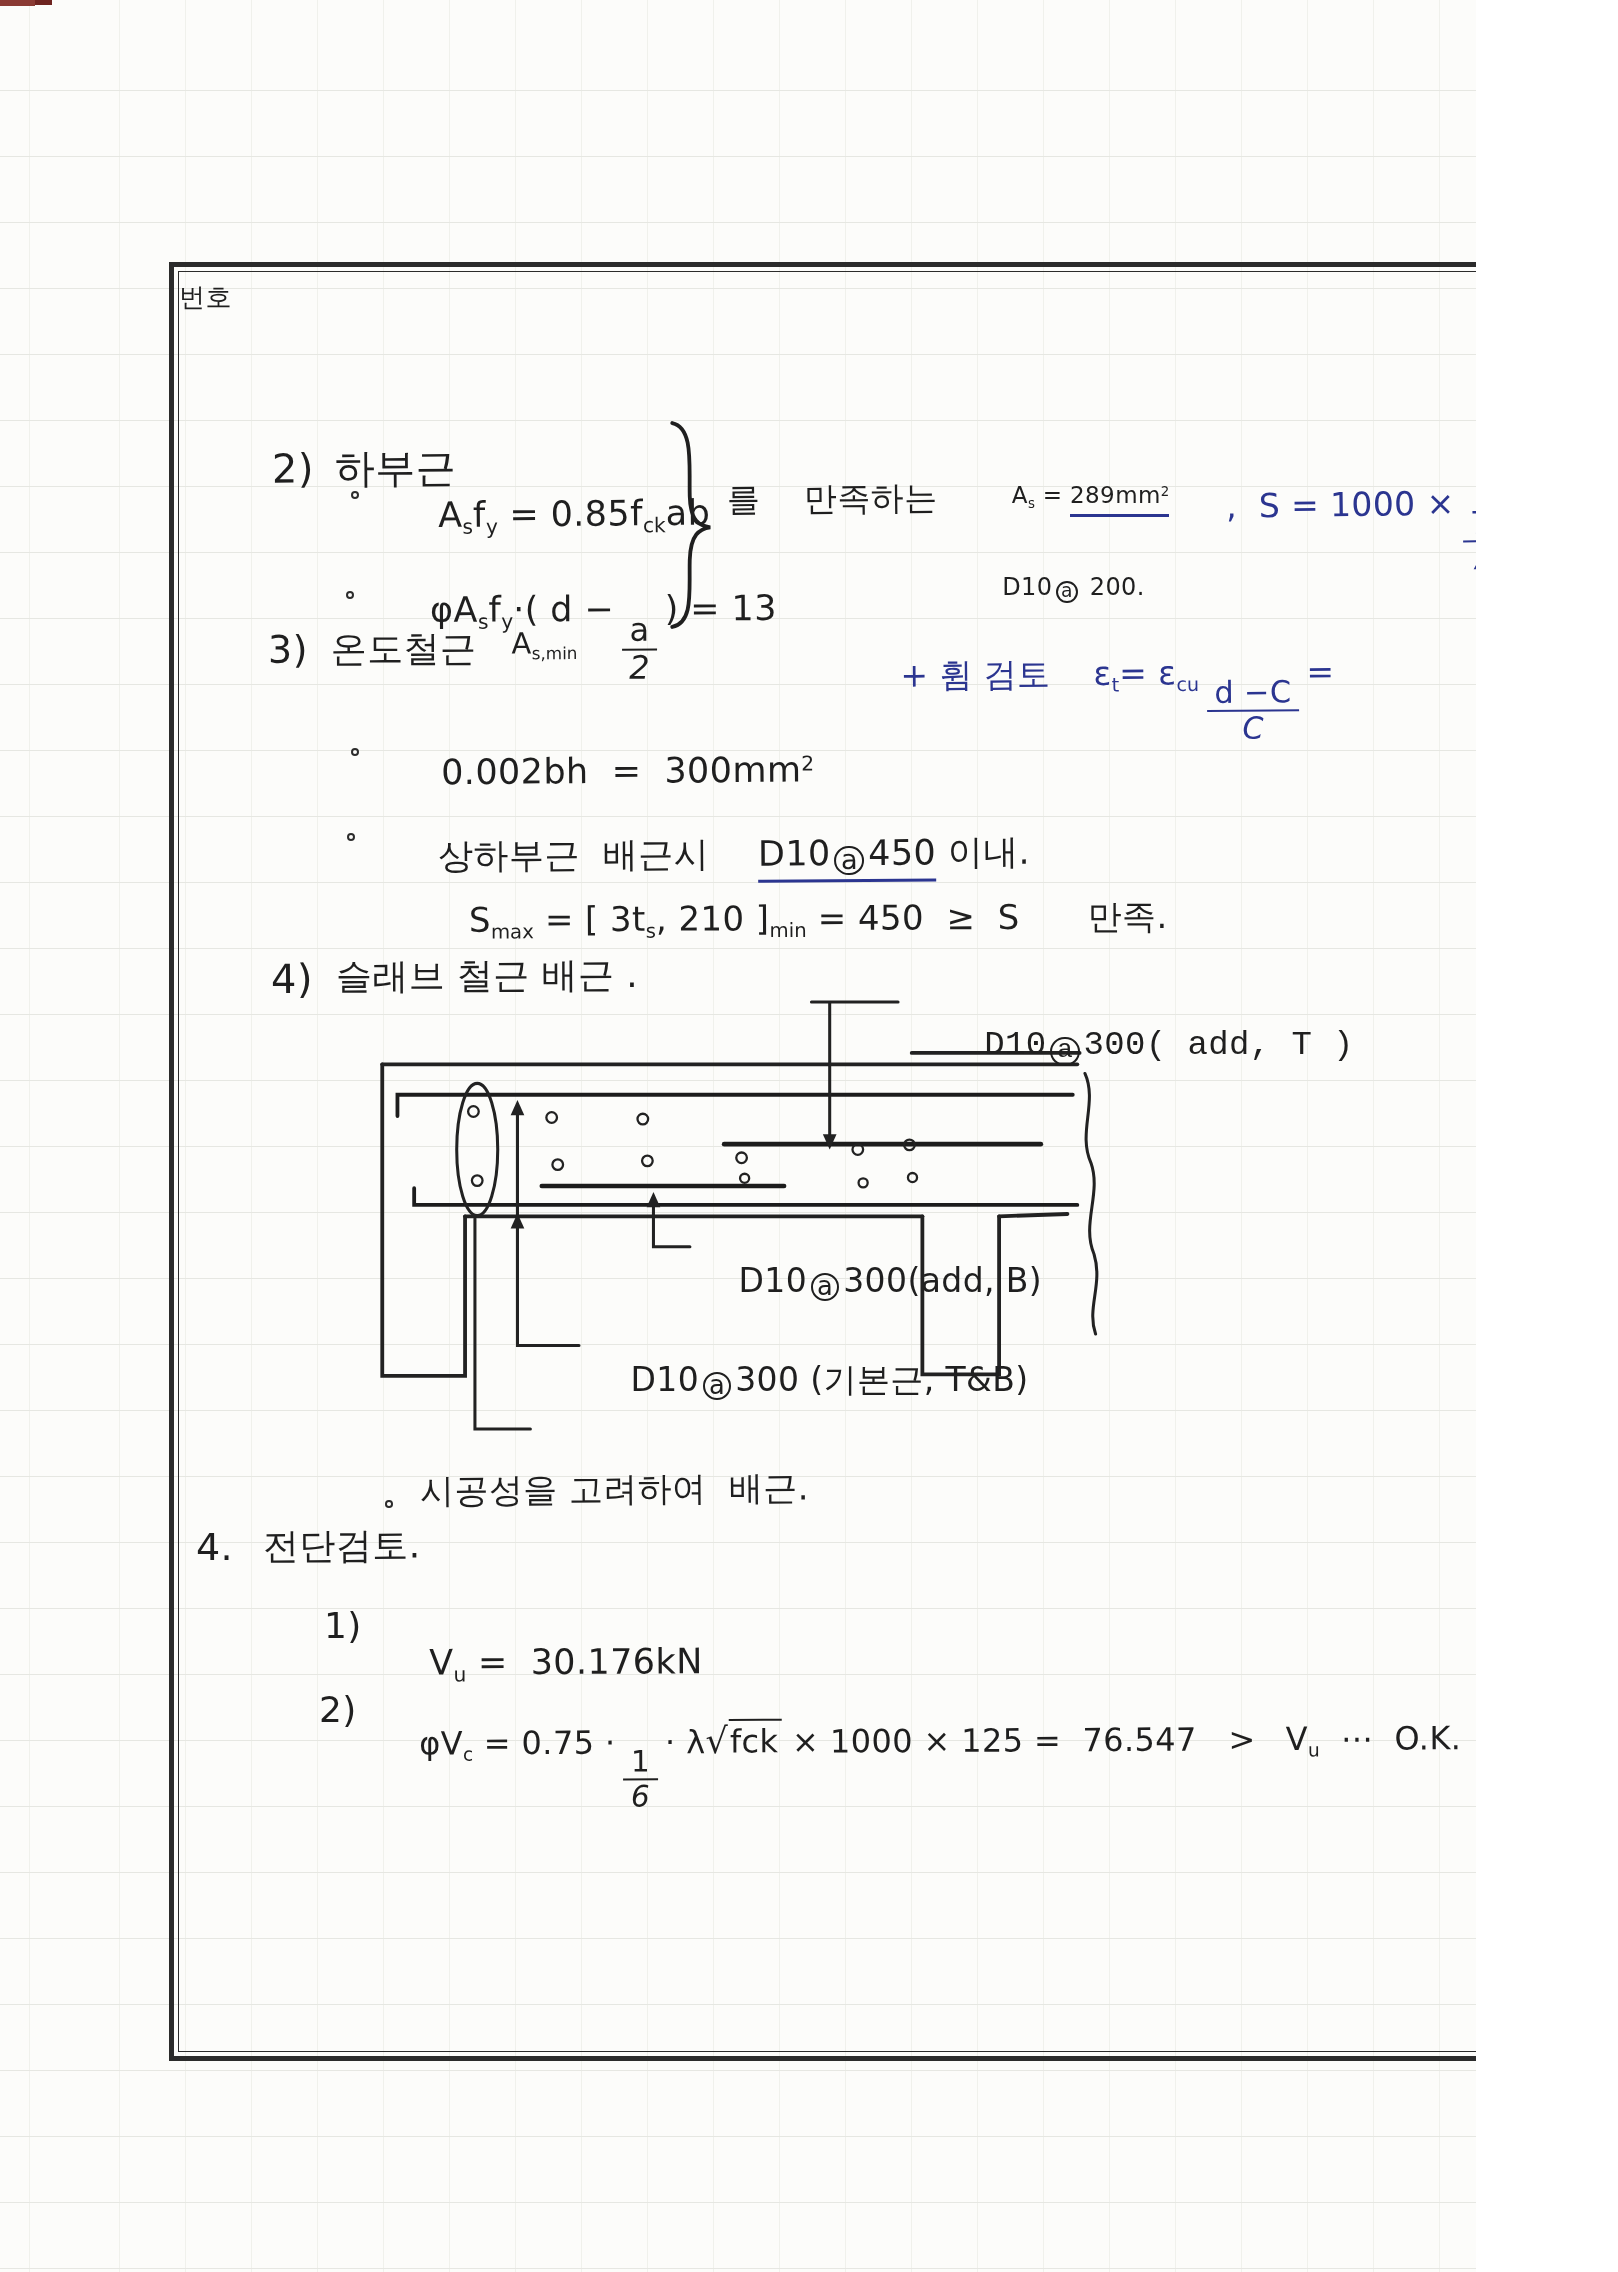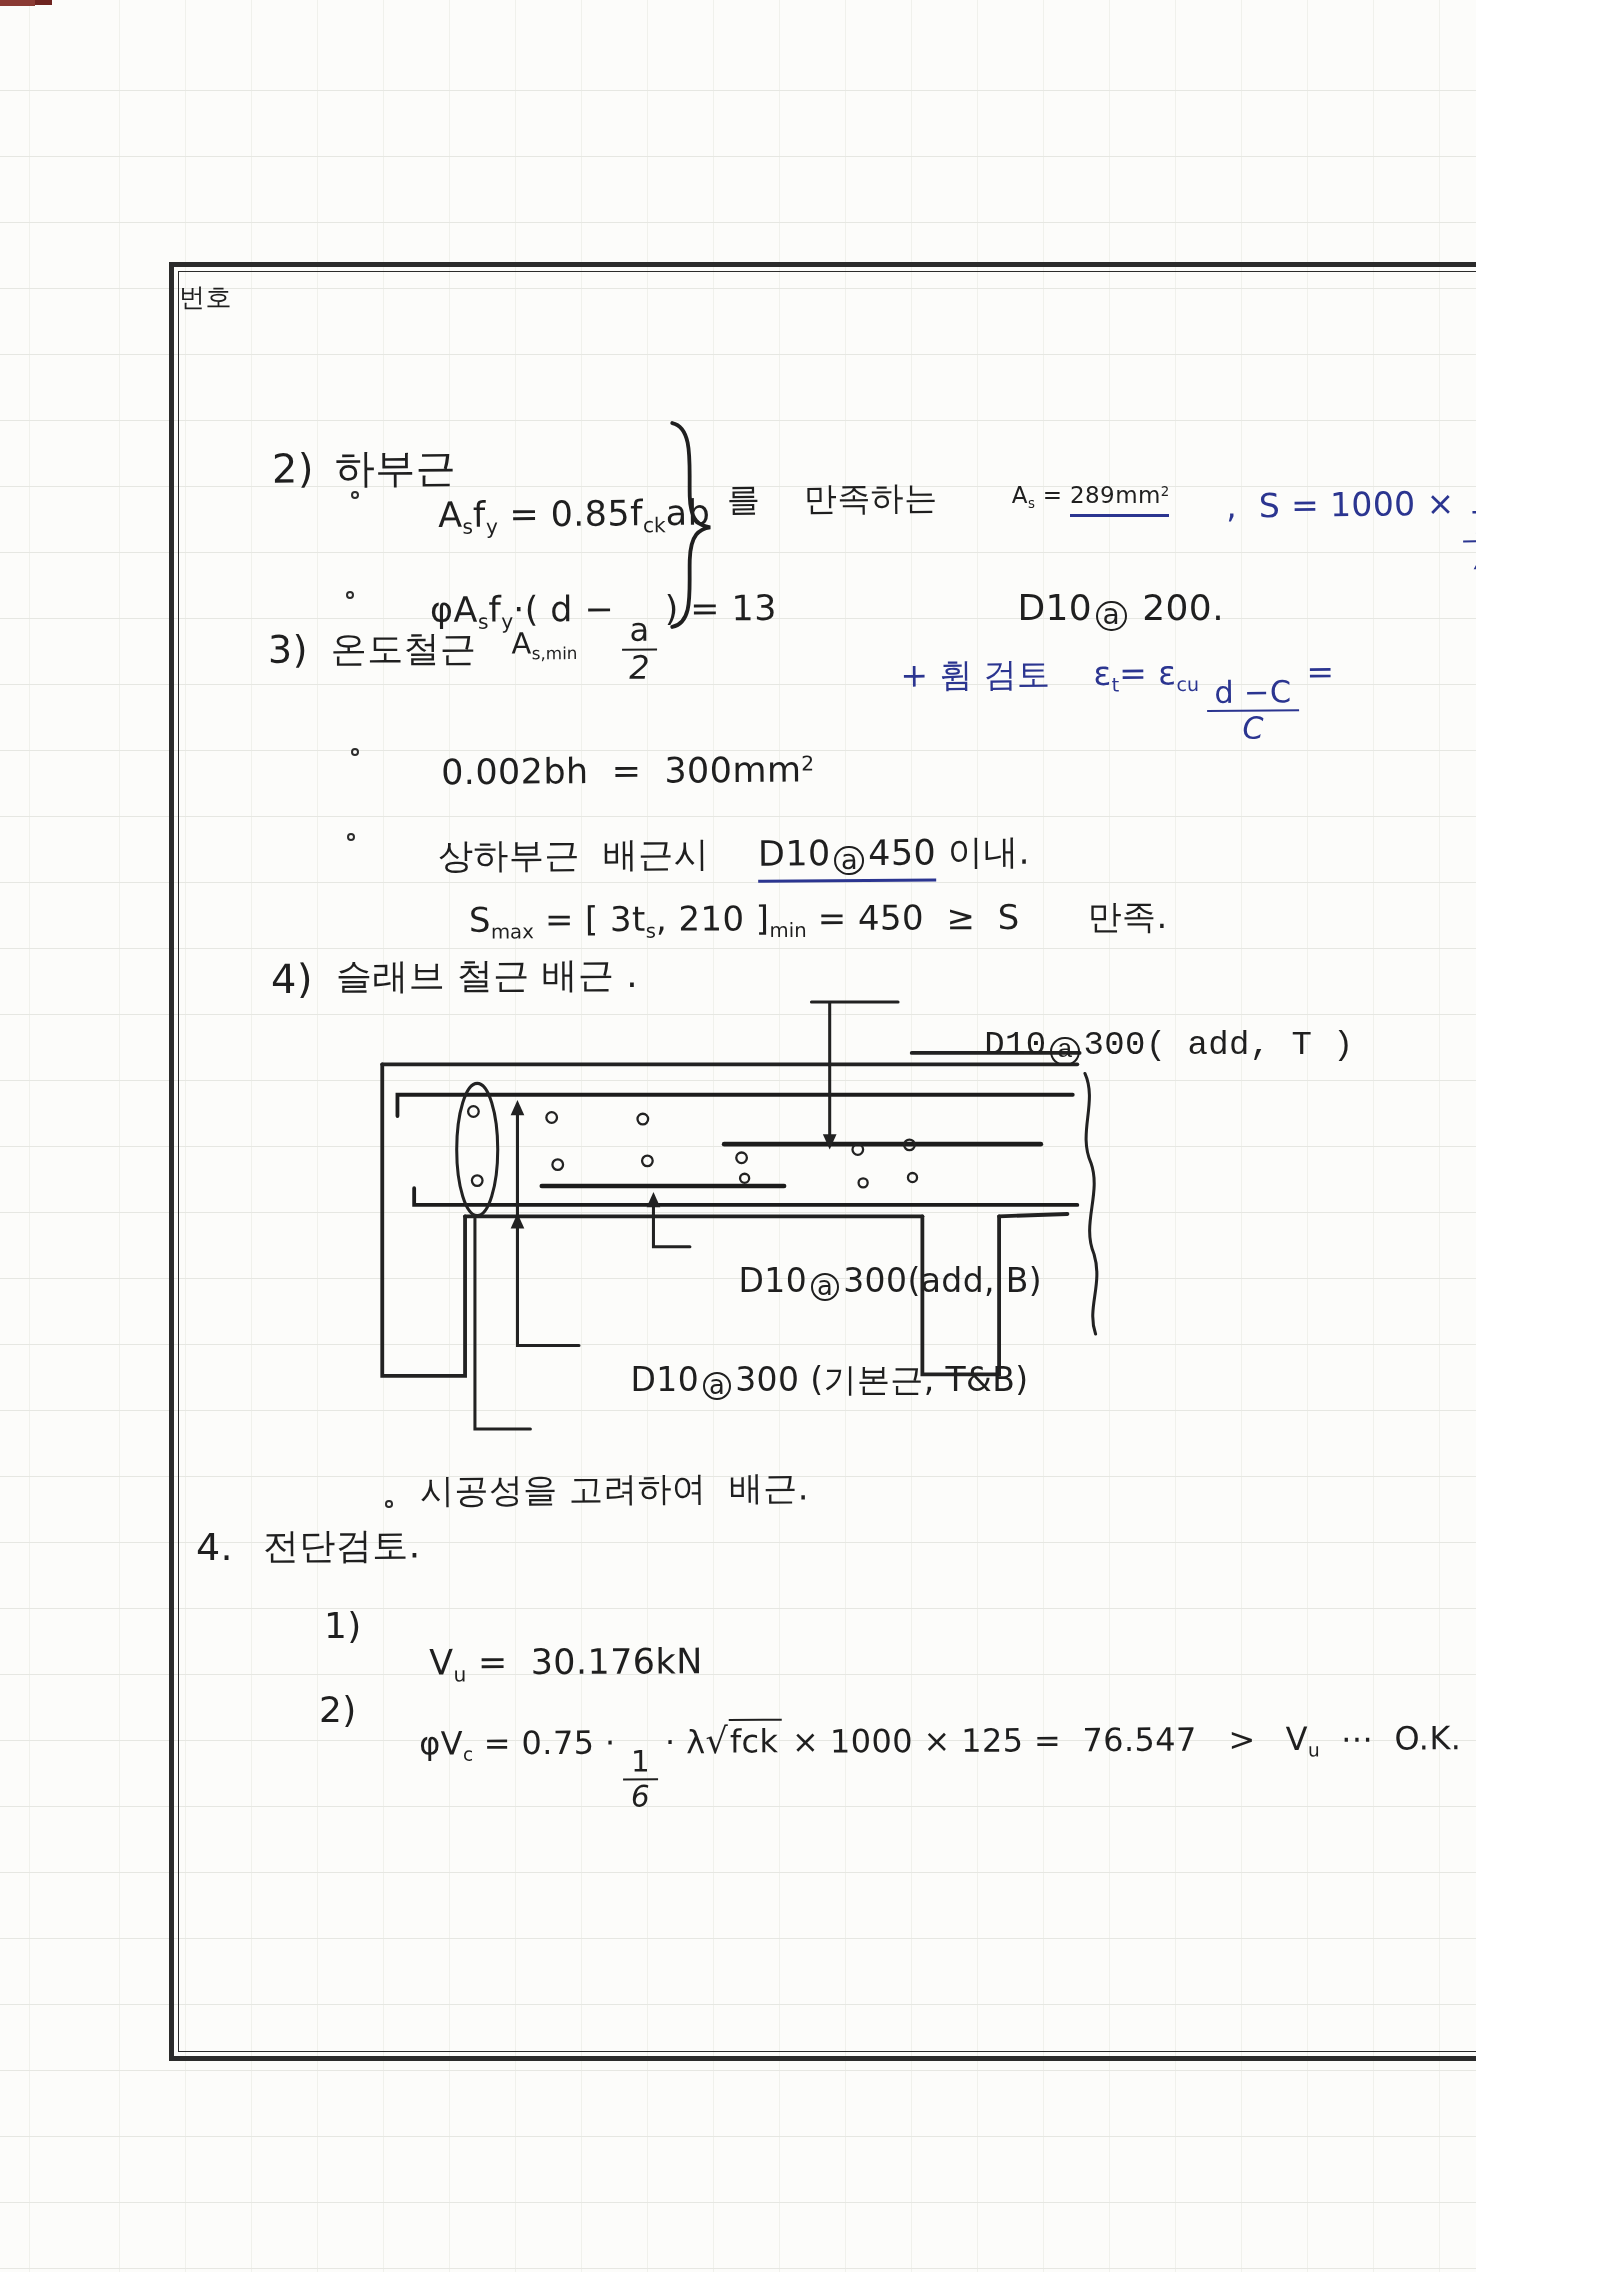--- a/index.html
+++ b/index.html
@@ -71,21 +71,21 @@
   <div class="abs hand ink" style="left:727px;top:480px;font-size:33px;transform:rotate(-.6deg);">를    만족하는</div>
 
   <div class="abs hand ink" style="left:981px;top:456px;font-size:23px;">
     <span>A</span><span class="sb">s</span><span> = </span><span class="u-blue"><span>289mm</span><span class="sp">2</span></span>
   </div>
 
   <div class="abs hand blue" style="left:1183px;top:447px;font-size:33px;transform:rotate(-.8deg);">
     <span>,  S = 1000 ×</span><span class="frac"><span class="top">71</span><span class="bot"><span>A</span><span class="sb">s</span></span></span><span>= 245.7</span>
   </div>
 
-  <div class="abs hand ink" style="left:970px;top:546px;font-size:36px;">
+  <div class="abs hand ink" style="left:970px;top:546px;font-size:24px;">
     <span>D10</span><span class="ca">a</span><span> 200.</span>
   </div>
 
   <div class="abs hand ink row" style="left:268px;top:628px;font-size:38px;gap:23px;transform:rotate(-.3deg);">
     <span>3)</span>
     <span style="font-size:36px;">온도철근</span>
     <span style="font-size:29px;margin-left:12px;"><span>A</span><span class="sb">s,min</span></span>
   </div>
 
   <div class="abs hand blue" style="left:857px;top:617px;font-size:33px;transform:rotate(-.5deg);">

